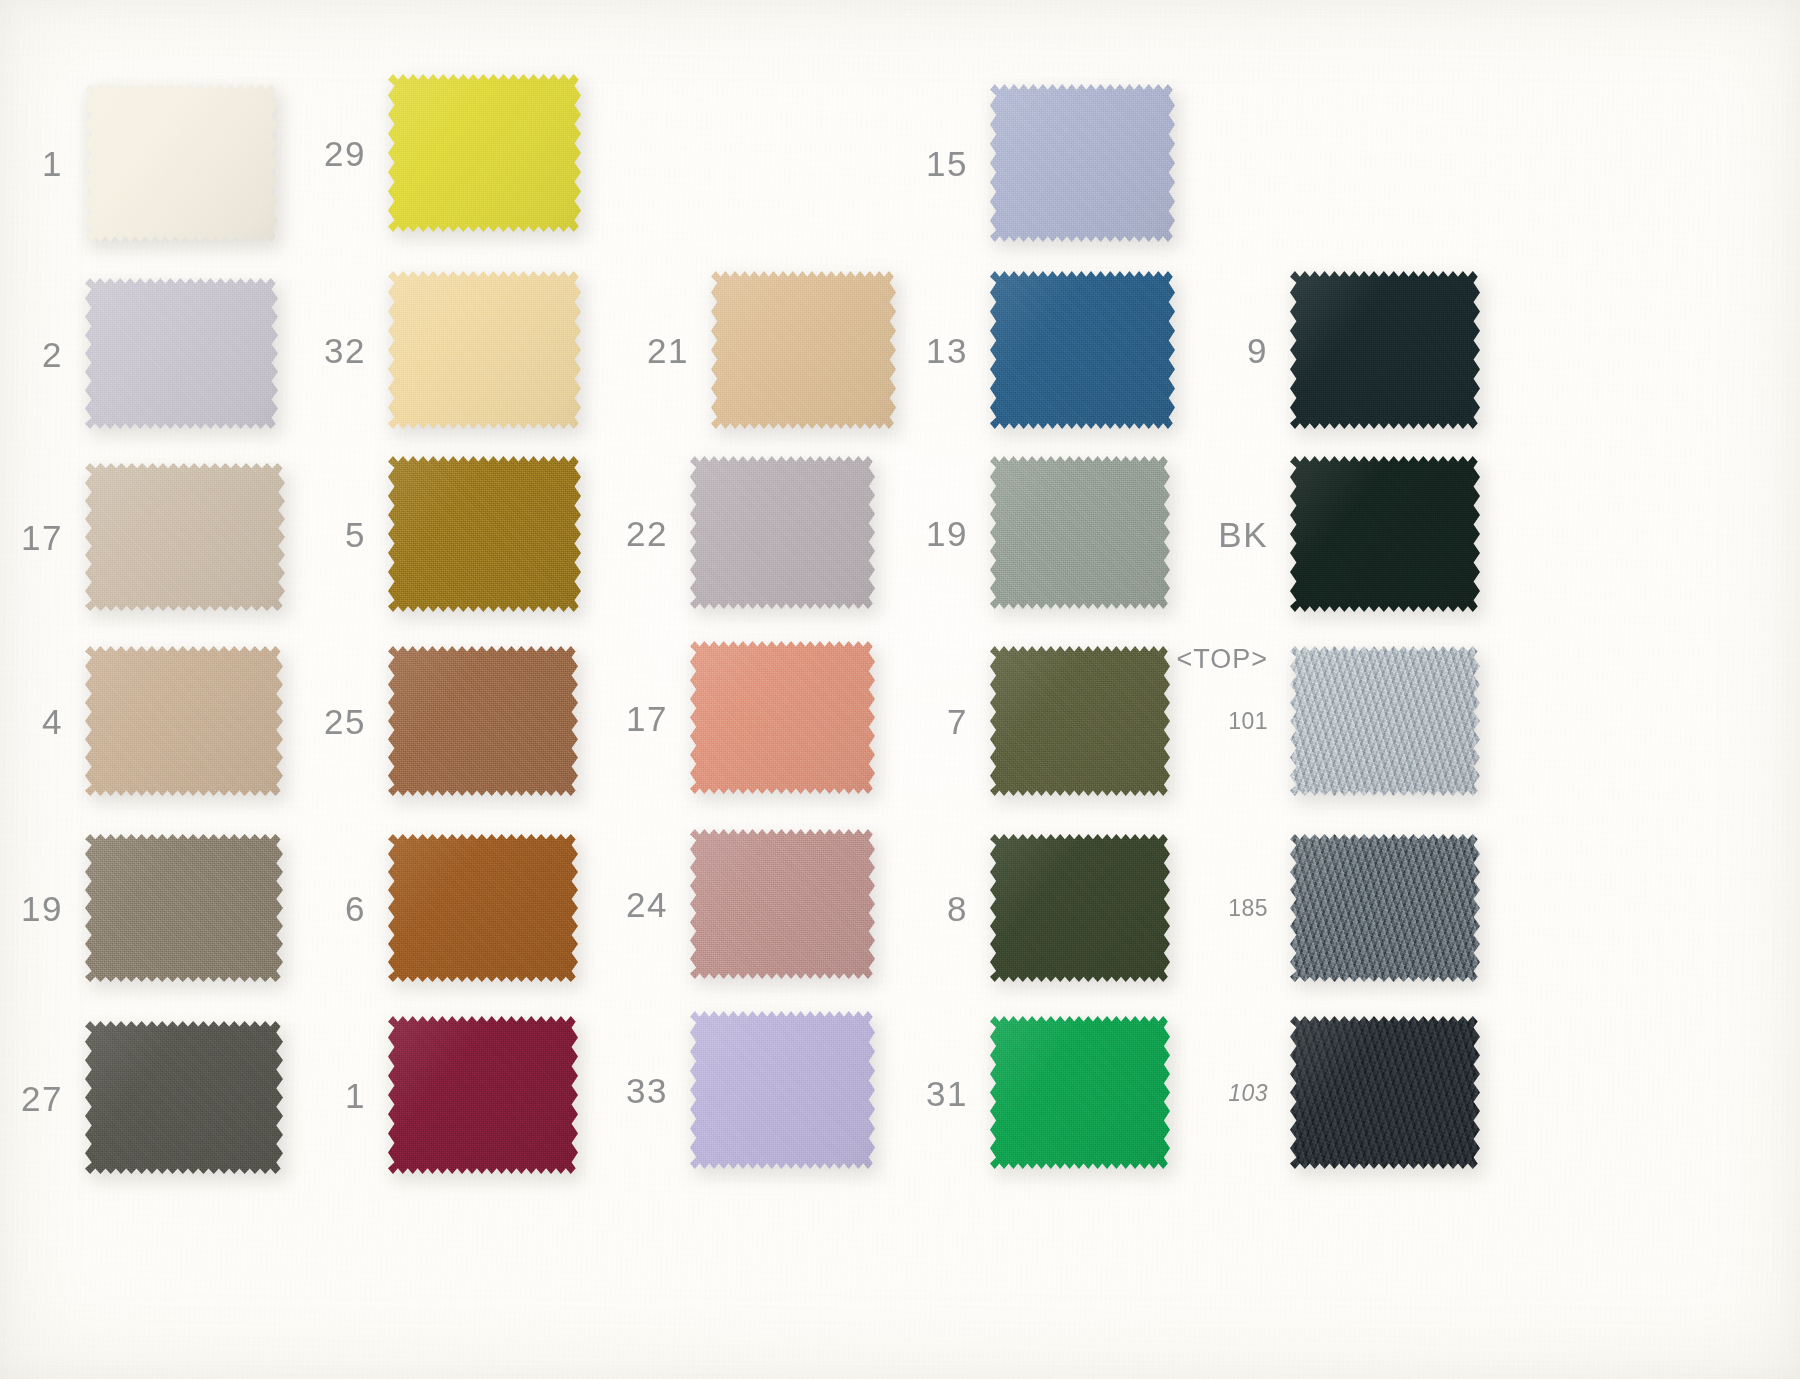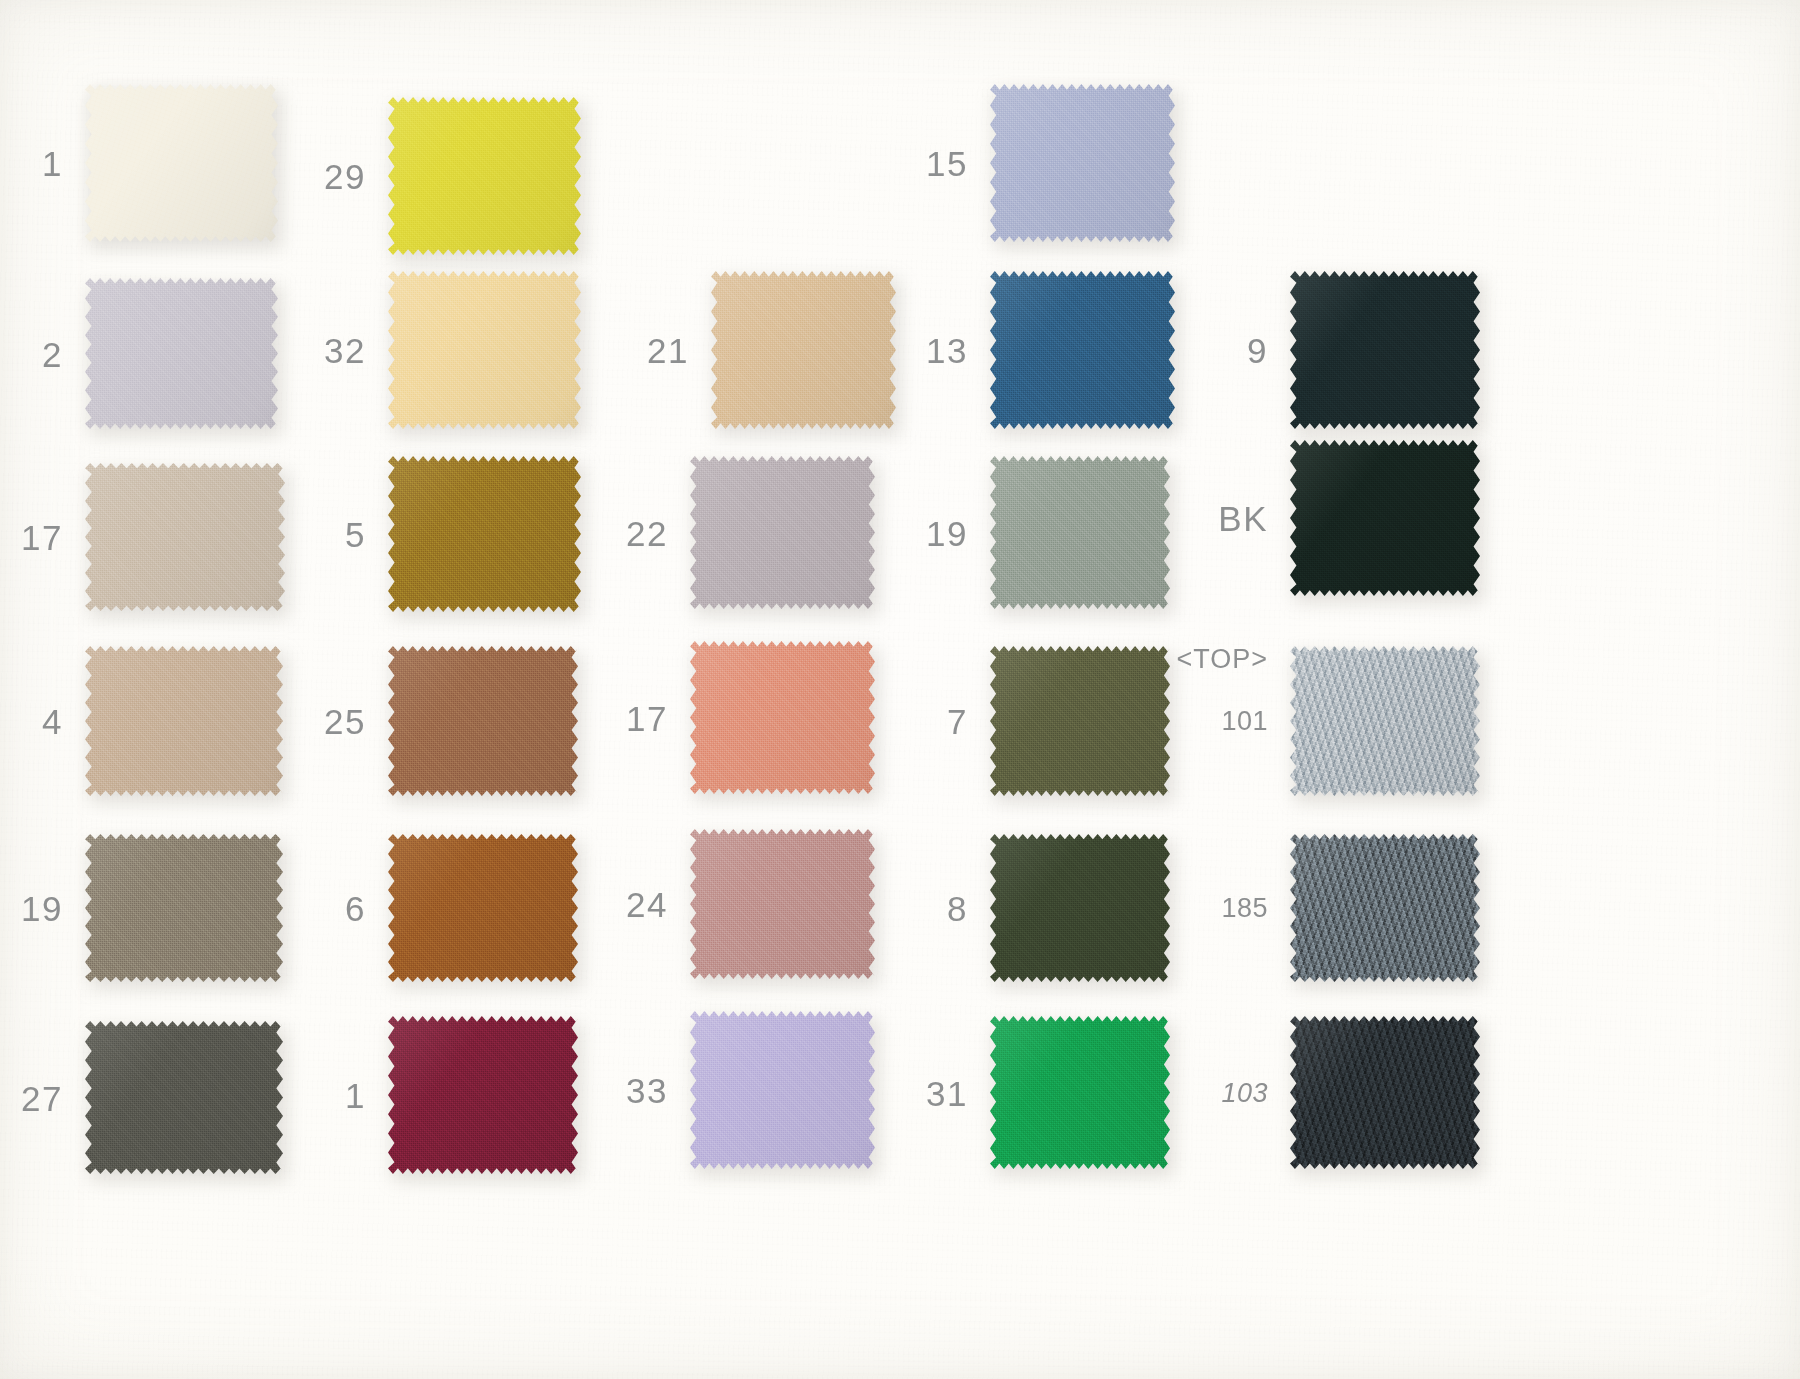--- a/index.html
+++ b/index.html
@@ -53,21 +53,21 @@
     margin-right: 22px;
     white-space: nowrap;
     font-family: "Liberation Sans", sans-serif;
     font-size: 35px;
     font-weight: 300;
     letter-spacing: 1.5px;
     color: #8d8f90;
     line-height: 1;
   }
   .swatch-label.tiny {
-    font-size: 27px;
+    font-size: 23px;
     letter-spacing: 0.5px;
   }
 
   
   .swatch-note {
     position: absolute;
     right: 100%;
     top: 50%;
     transform: translateY(-50%);
     margin-right: 22px;
@@ -197,21 +197,21 @@
       <div class="cell" style="left: 85px; top: 83px; width: 193px; height: 160px;">
         <div class="swatch-label">1</div>
         <div class="swatch">
           <div class="swatch-shadow"></div>
           <div class="swatch-body" style="background: rgb(245, 240, 226);">
             <div class="swatch-weave felt"></div>
             <div class="swatch-shade"></div>
           </div>
         </div>
       </div>
-      <div class="cell" style="left: 388px; top: 96px; width: 193px; height: 160px;">
+      <div class="cell" style="left: 388px; top: 73px; width: 193px; height: 160px;">
         <div class="swatch-label">29</div>
         <div class="swatch">
           <div class="swatch-shadow"></div>
           <div class="swatch-body" style="background: rgb(224, 217, 60);">
             <div class="swatch-weave"></div>
             <div class="swatch-shade"></div>
           </div>
         </div>
       </div>
       <div class="cell" style="left: 990px; top: 83px; width: 185px; height: 160px;">
@@ -307,21 +307,21 @@
       <div class="cell" style="left: 990px; top: 455px; width: 180px; height: 155px;">
         <div class="swatch-label">19</div>
         <div class="swatch">
           <div class="swatch-shadow"></div>
           <div class="swatch-body" style="background: rgb(150, 161, 150);">
             <div class="swatch-weave"></div>
             <div class="swatch-shade"></div>
           </div>
         </div>
       </div>
-      <div class="cell" style="left: 1290px; top: 439px; width: 190px; height: 158px;">
+      <div class="cell" style="left: 1290px; top: 455px; width: 190px; height: 158px;">
         <div class="swatch-label">BK</div>
         <div class="swatch">
           <div class="swatch-shadow"></div>
           <div class="swatch-body" style="background: rgb(22, 36, 31);">
             <div class="swatch-weave"></div>
             <div class="swatch-shade"></div>
           </div>
         </div>
       </div>
       <div class="cell" style="left: 85px; top: 645px; width: 198px; height: 152px;">

